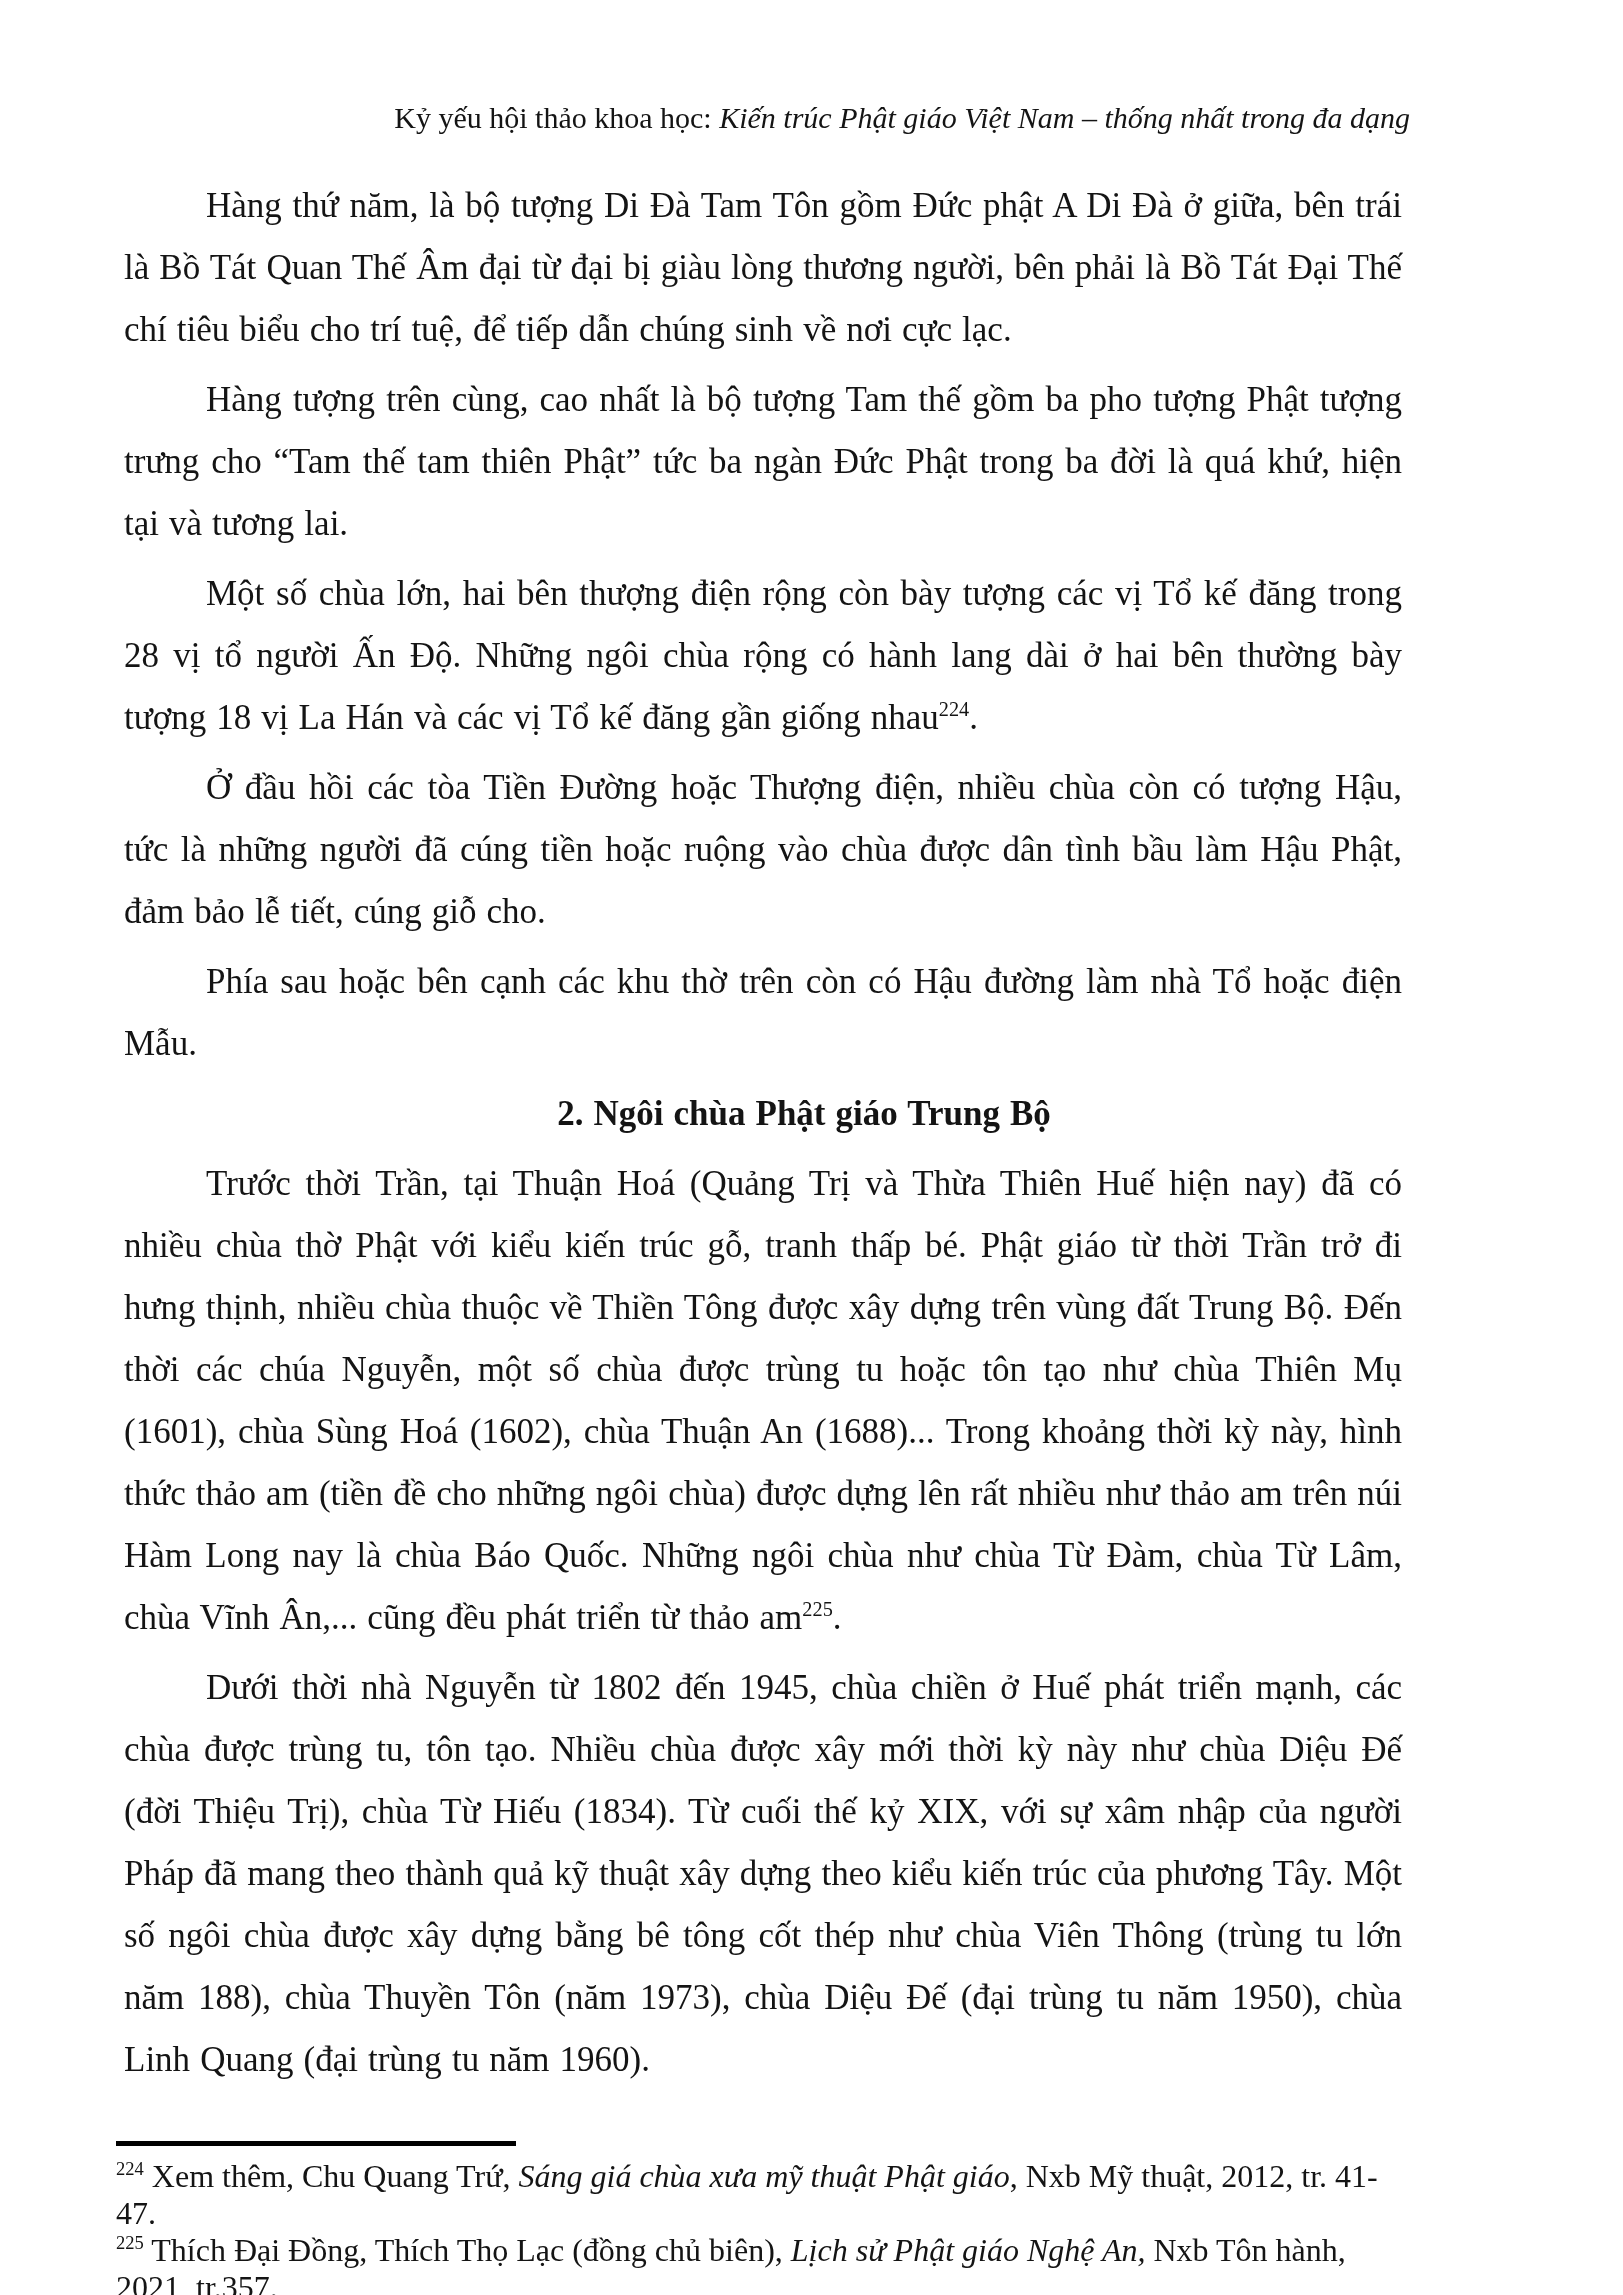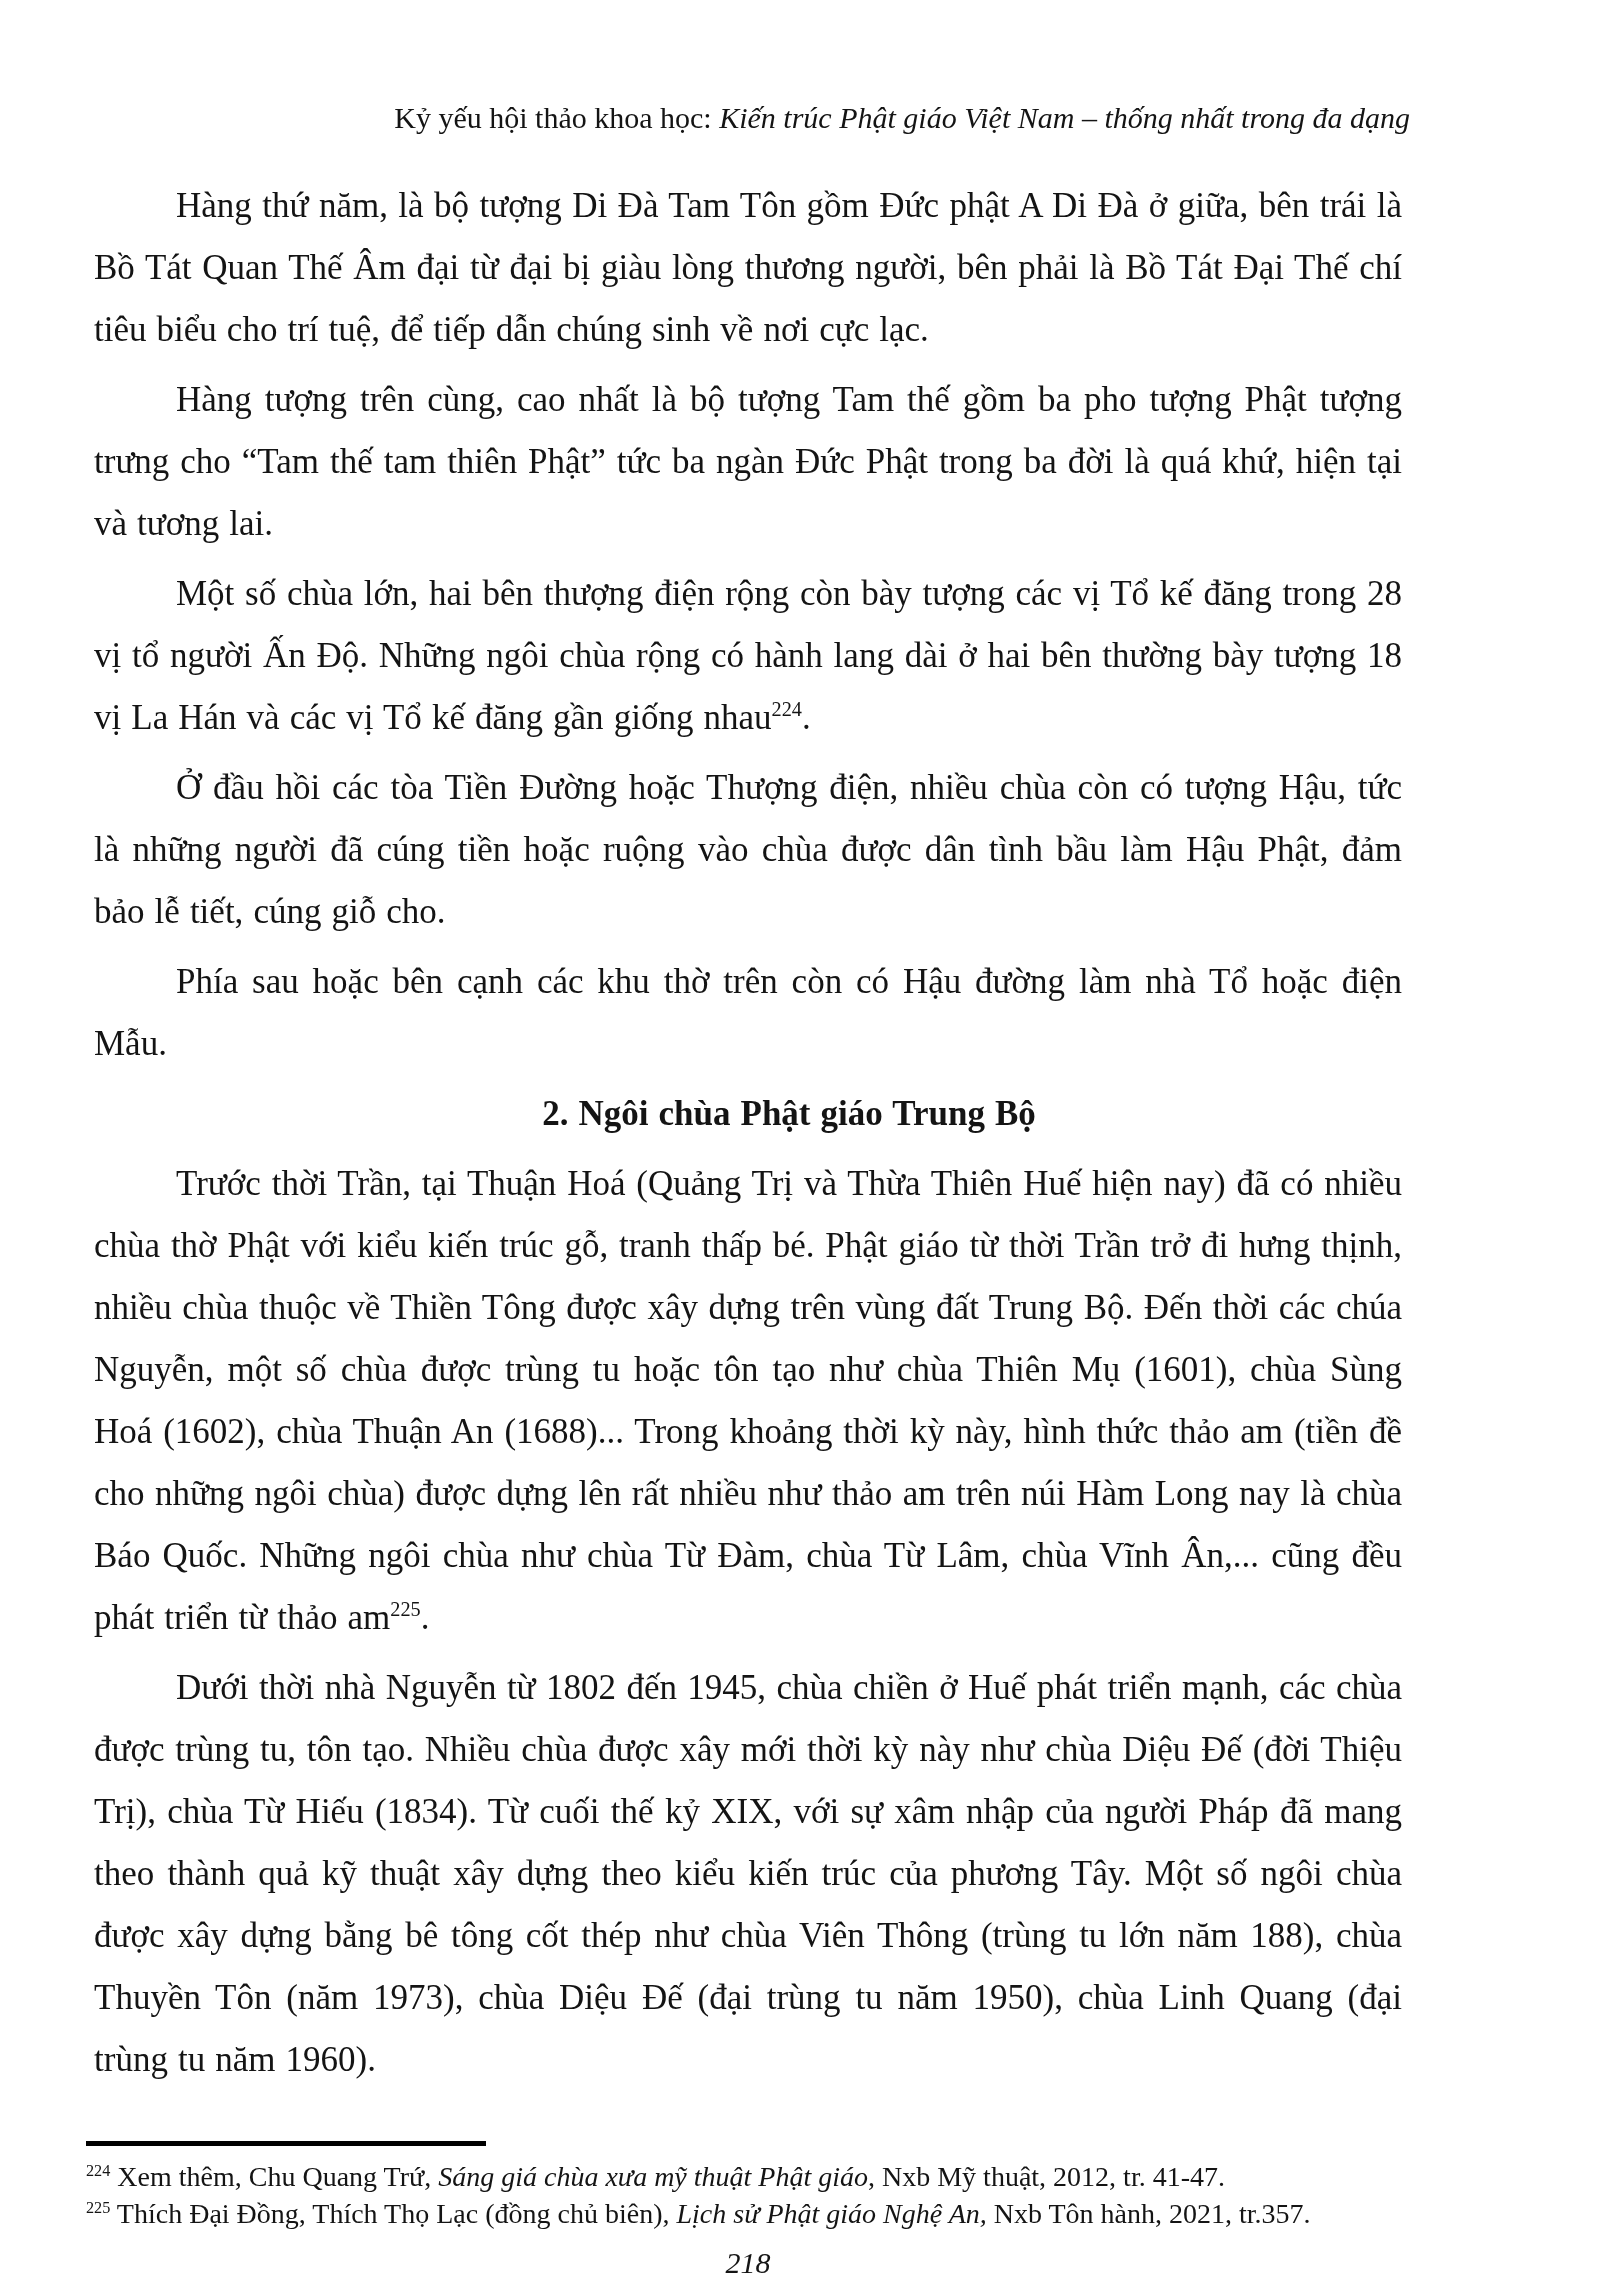--- a/index.html
+++ b/index.html
@@ -6,21 +6,21 @@
   body {
     width: 1623px; height: 2295px;
     background: #ffffff;
     color: #141414;
     font-family: "Liberation Serif", serif;
     overflow: hidden;
   }
   .page {
     box-sizing: border-box;
     width: 1623px; height: 2295px;
-    padding: 99px 213px 0 86px;
+    padding: 99px 213px 0 116px;
   }
   .running-header {
     text-align: right;
     font-size: 30px;
     line-height: 38px;
     white-space: nowrap;
   }
   .running-header .hdr-italic { font-style: italic; }
   .body-text { margin-top: 38px; }
   p.para, p.section-heading {
@@ -31,21 +31,21 @@
     text-indent: 82px;
     word-spacing: 1.3px;
   }
   p.section-heading { font-weight: bold; text-align: center; }
   sup { font-size: 0.58em; line-height: 0; vertical-align: super; }
   .footnote-area { margin-top: 50px; }
   .fn-separator { width: 400px; height: 5.2px; background: #000000; }
   .footnotes { margin-top: 11.8px; }
   p.footnote {
     margin: 0;
-    font-size: 28px;
+    font-size: 32px;
     line-height: 37px;
     text-align: left;
   }
   .page-number {
     margin-top: 14.4px;
     text-align: center;
     font-size: 30px;
     font-style: italic;
   }
 </style>

